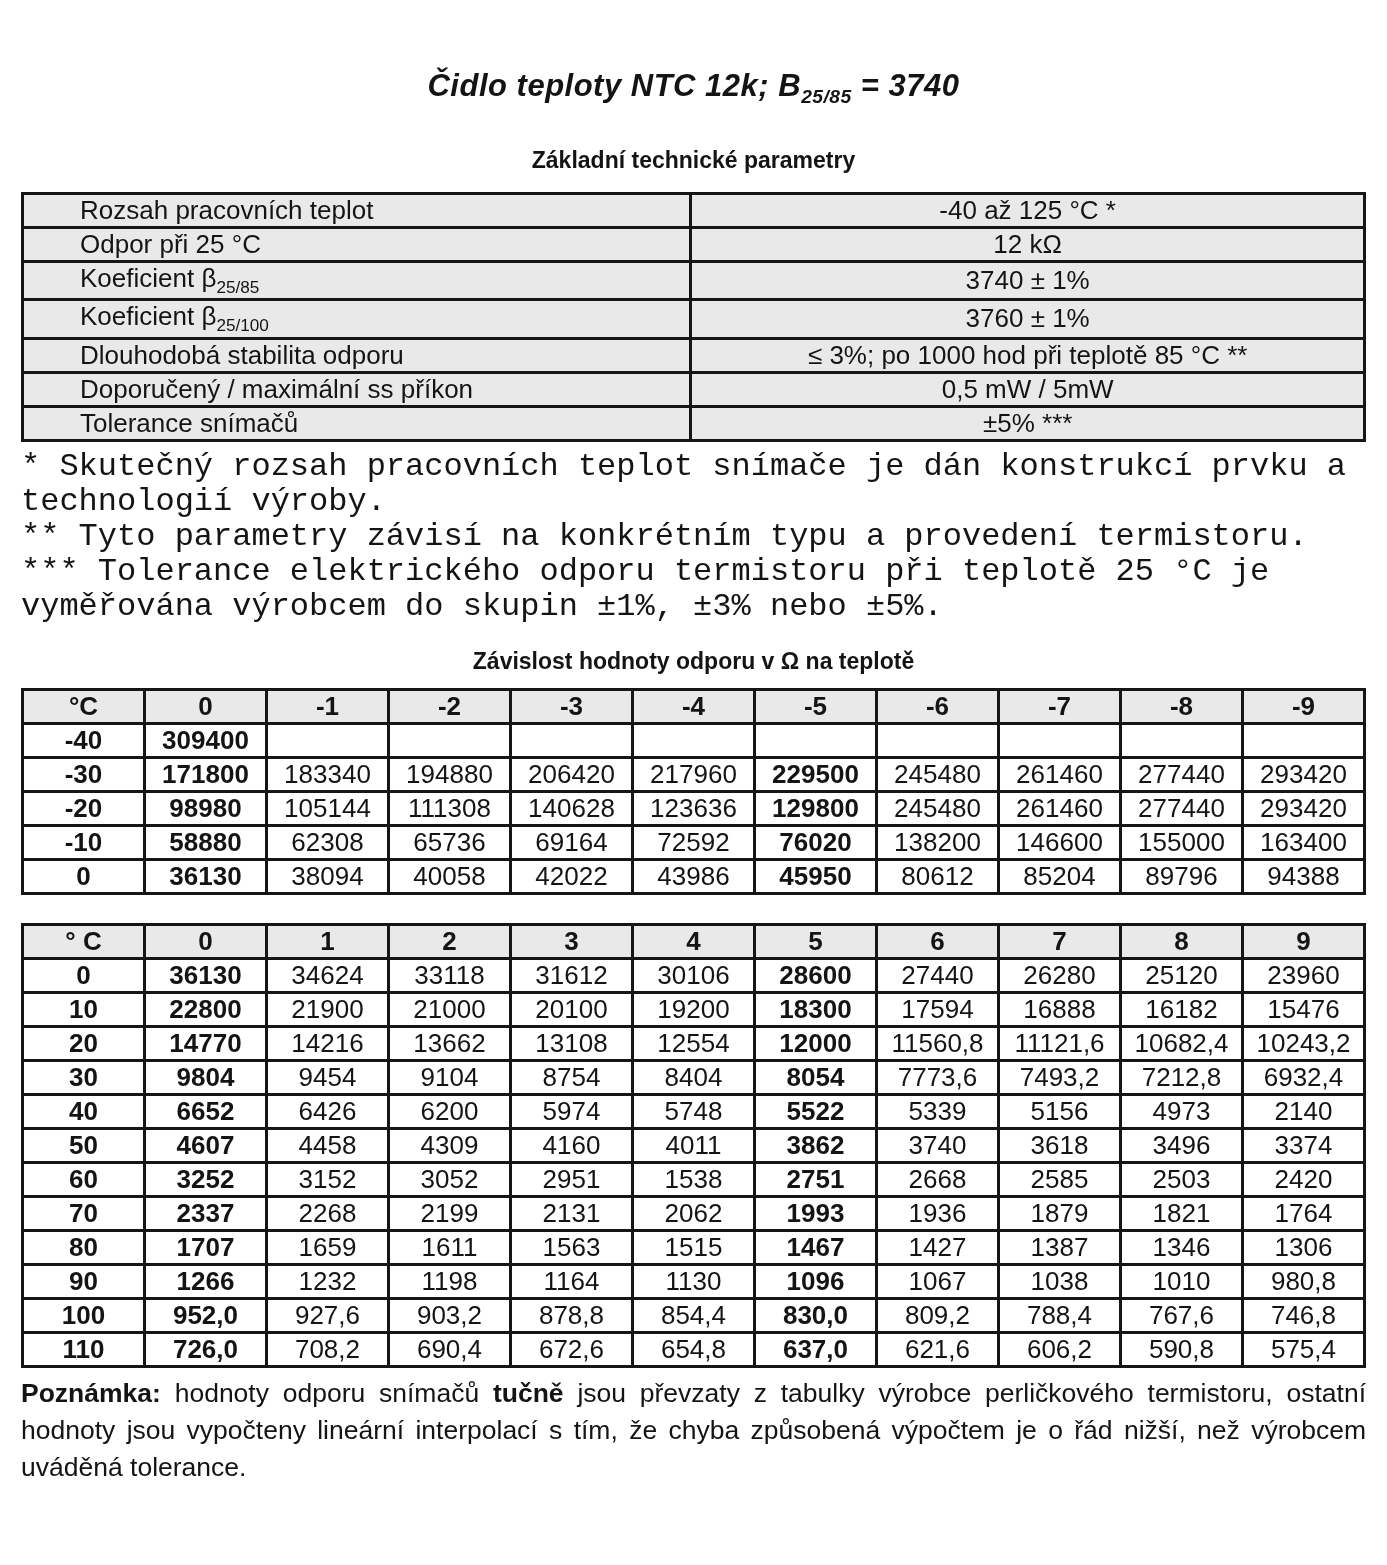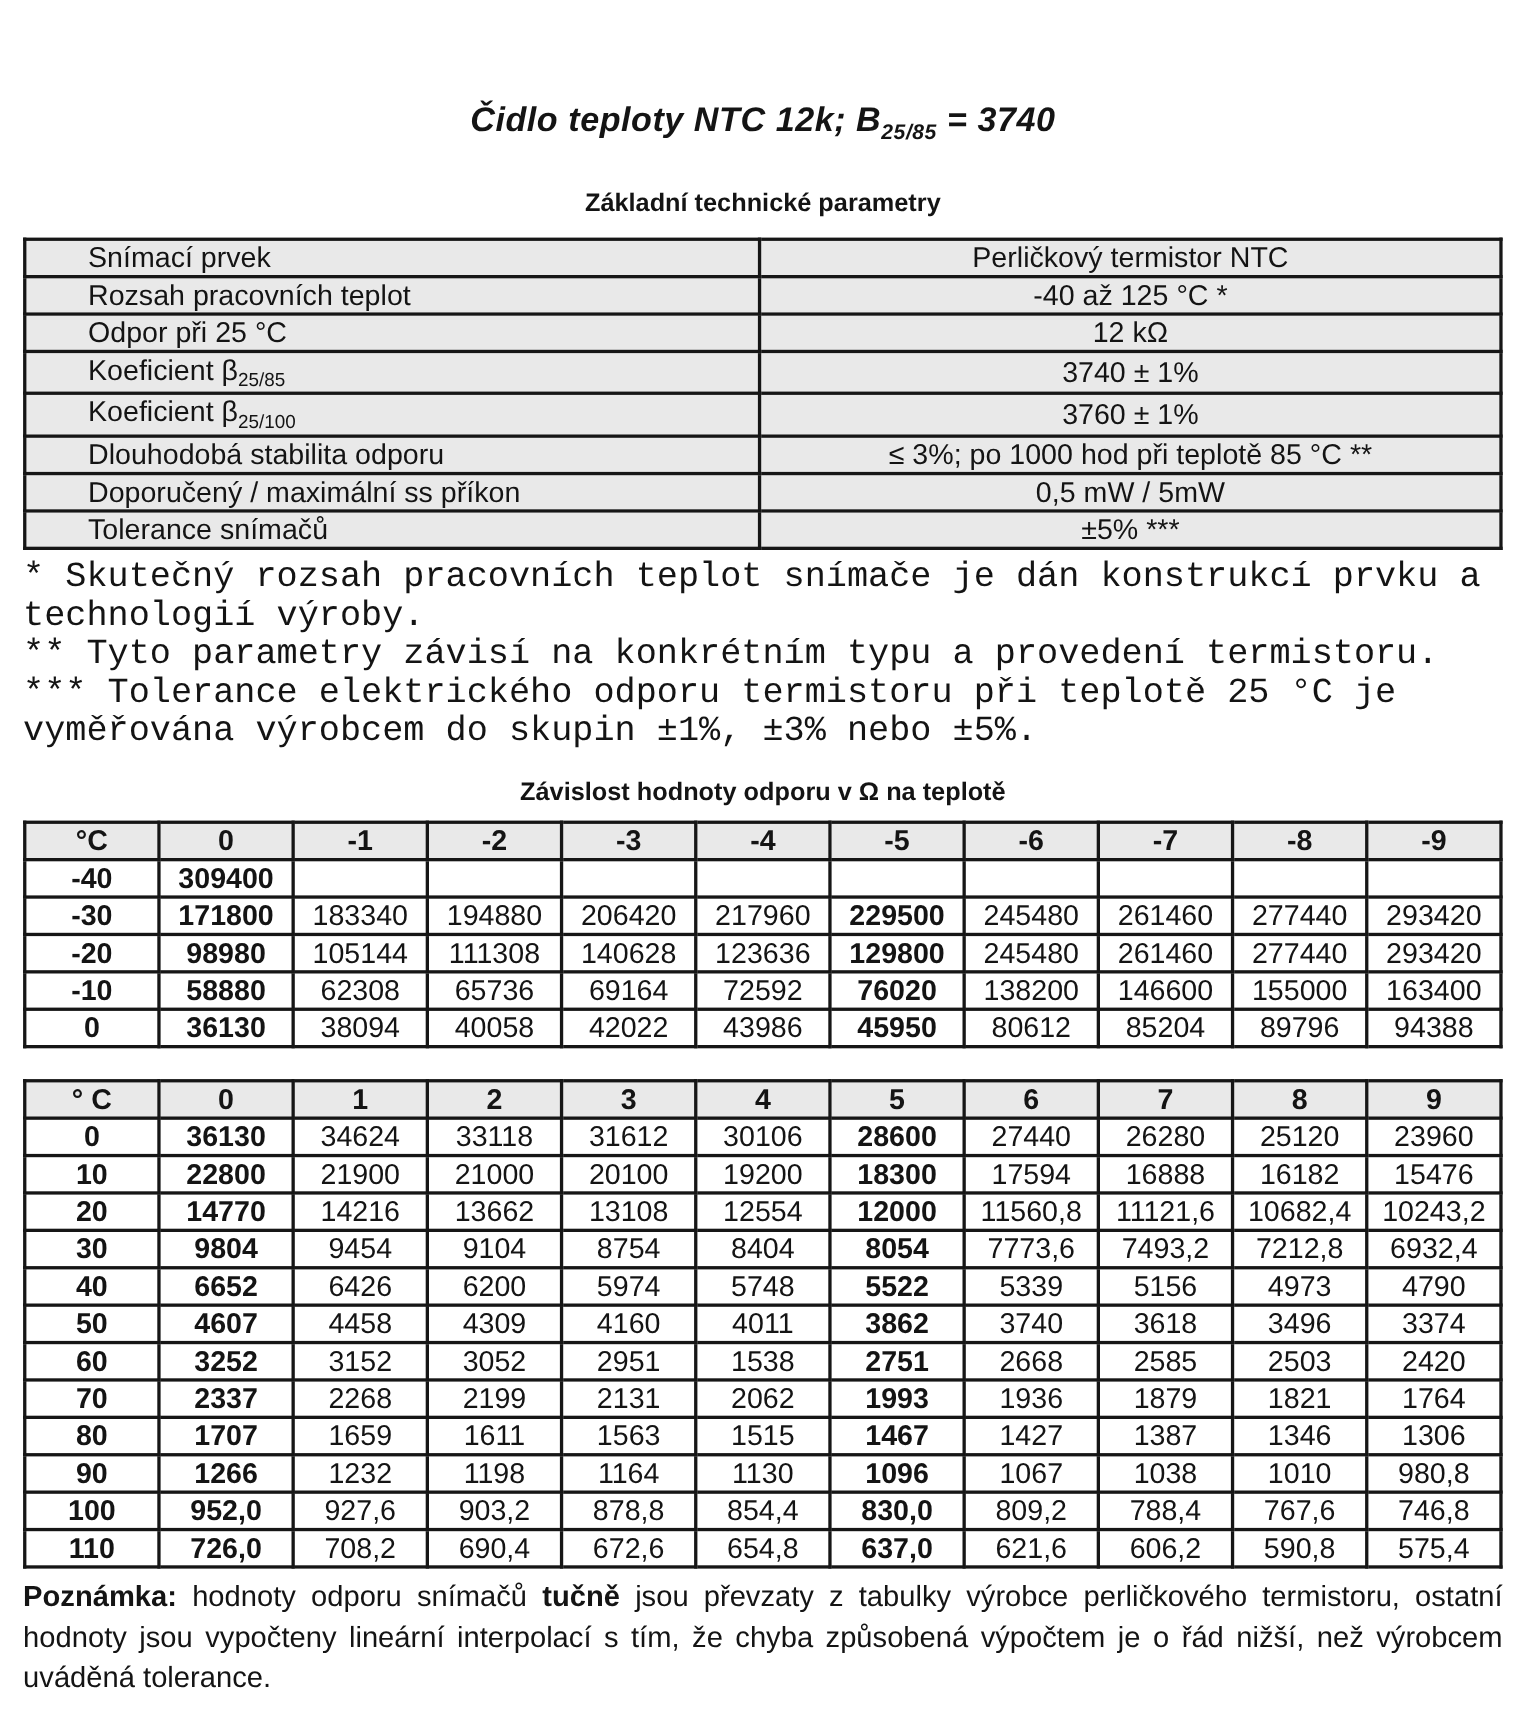--- a/index.html
+++ b/index.html
@@ -4,21 +4,21 @@
 <style>
   * { box-sizing: border-box; }
   html, body { margin: 0; padding: 0; }
   body {
     width: 1387px; height: 1565px;
     background: #ffffff;
     color: #141414;
     font-family: "Liberation Sans", sans-serif;
     overflow: hidden;
   }
-  .page { padding: 68px 21px 0 21px; margin-top: 23px; }
+  .page { padding: 68px 21px 0 21px; }
 
   .doc-title {
     margin: 0;
     text-align: center;
     font-size: 31px;
     font-weight: bold;
     font-style: italic;
     letter-spacing: .5px;
   }
   .doc-title sub { font-size: 0.62em; font-weight: bold; font-style: italic; }
@@ -76,24 +76,20 @@
 <body>
 
 <div class="page">
 
   <h1 class="doc-title"><span>Čidlo teploty NTC 12k; B</span><sub>25/85</sub><span> = 3740</span></h1>
 
   <h2 class="section-heading">Základní technické parametry</h2>
 
   <table class="param-table">
     <tbody>
-        <tr>
-          <td class="p-label">Snímací prvek</td>
-          <td class="p-value">Perličkový termistor NTC</td>
-        </tr>
         <tr>
           <td class="p-label">Rozsah pracovních teplot</td>
           <td class="p-value">-40 až 125 °C *</td>
         </tr>
         <tr>
           <td class="p-label">Odpor při 25 °C</td>
           <td class="p-value">12 kΩ</td>
         </tr>
         <tr>
           <td class="p-label">Koeficient β<sub>25/85</sub></td>
@@ -284,21 +280,21 @@
           <td>40</td>
           <td>6652</td>
           <td>6426</td>
           <td>6200</td>
           <td>5974</td>
           <td>5748</td>
           <td>5522</td>
           <td>5339</td>
           <td>5156</td>
           <td>4973</td>
-          <td>4790</td>
+          <td>2140</td>
         </tr>
         <tr>
           <td>50</td>
           <td>4607</td>
           <td>4458</td>
           <td>4309</td>
           <td>4160</td>
           <td>4011</td>
           <td>3862</td>
           <td>3740</td>

